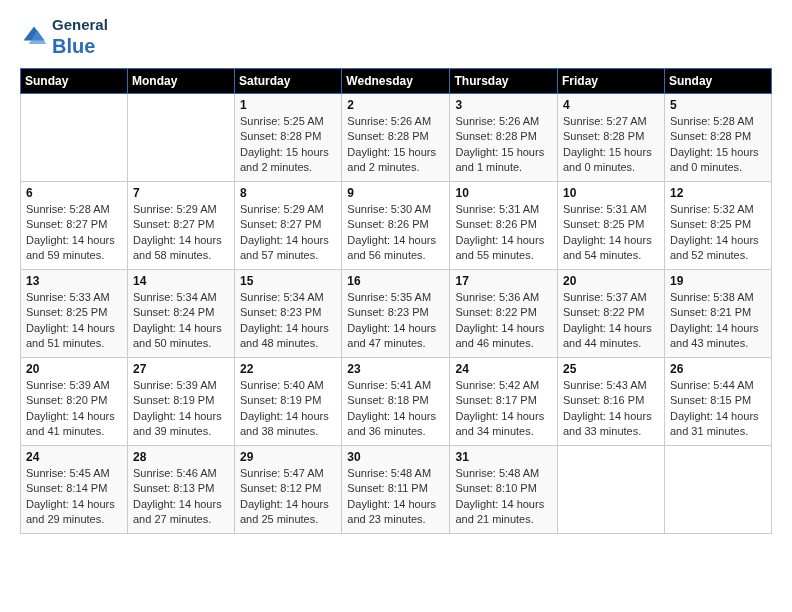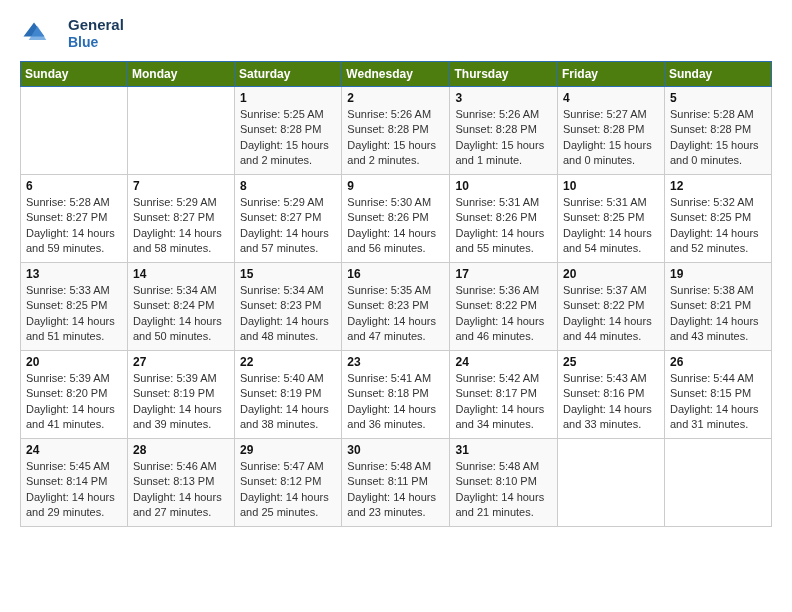--- a/index.html
+++ b/index.html
@@ -18,21 +18,21 @@
     }
     .header {
       display: flex;
       justify-content: space-between;
       align-items: flex-start;
       margin-bottom: 10px;
     }
     .logo {
       display: flex;
       align-items: center;
-      gap: 20px;
+      gap: 4px;
     }
     .logo-icon {
       width: 28px;
       height: 28px;
     }
     .title-block {
       text-align: right;
     }
     .month-title {
       font-size: 36px;
@@ -43,21 +43,21 @@
     .location {
       font-size: 14px;
       color: #333;
     }
     .calendar {
       width: 100%;
       border-collapse: collapse;
       font-size: 10.5px;
     }
     .calendar thead th {
-      background: #4d7c0f;
+      background: #000000;
       color: #fff;
       padding: 5px 4px;
       text-align: left;
       font-size: 12px;
       font-weight: bold;
       border: 1px solid #2a6db5;
     }
     .calendar tbody td {
       border: 1px solid #ccc;
       vertical-align: top;
@@ -94,21 +94,21 @@
 
 <div class="page">
   <div class="header">
     <div class="logo">
       <svg class="logo-icon" viewBox="0 0 32 32">
         <polygon points="16,4 28,20 4,20" fill="#2a6db5"></polygon>
         <polygon points="20,8 30,24 10,24" fill="#4a90d9" opacity="0.7"></polygon>
       </svg>
       <div>
         <div style="font-size:15px;font-weight:bold;color:#1a3a5c;line-height:1.2">General</div>
-        <div style="font-size:14px;font-weight:bold;color:#2a6db5;line-height:1.2">Blue</div>
+        <div style="font-size:20px;font-weight:bold;color:#2a6db5;line-height:1.2">Blue</div>
       </div>
     </div>
     <div class="title-block">
       <div class="month-title"></div>
       <div class="location"></div>
     </div>
   </div>
 
   <table class="calendar">
     <thead>

